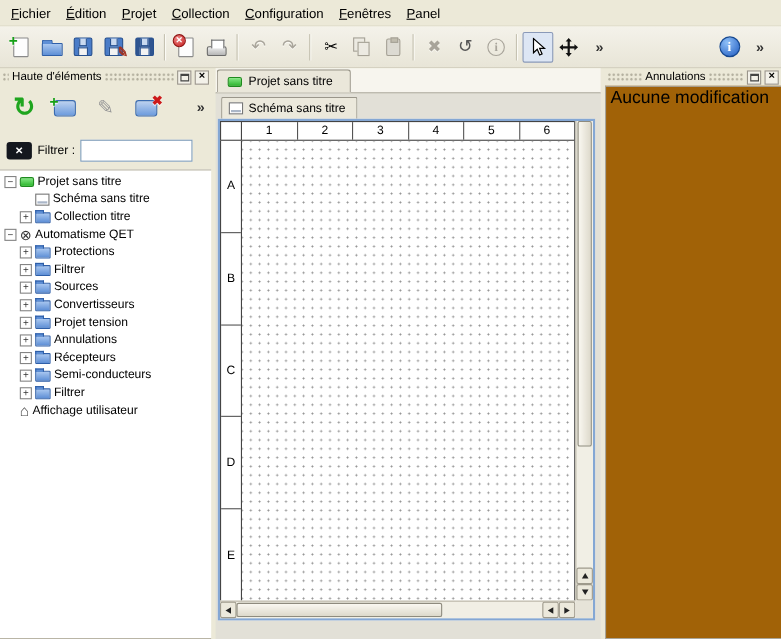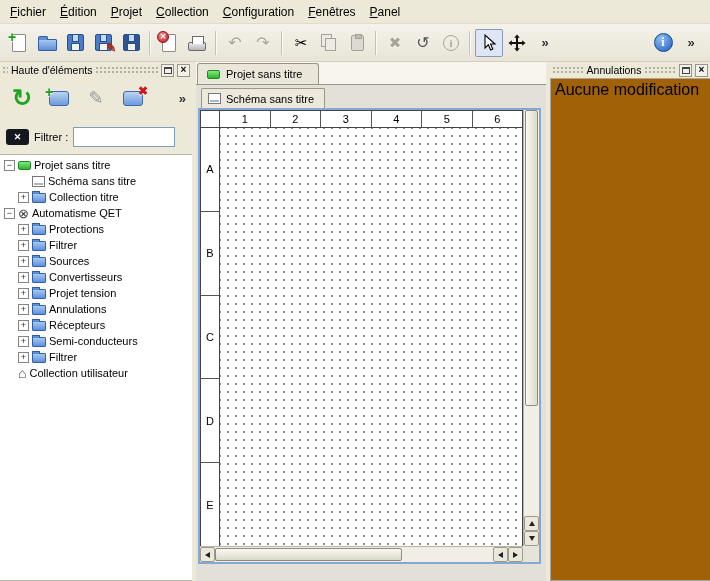--- a/index.html
+++ b/index.html
@@ -320,21 +320,21 @@
           <span class="tlabel">Semi-conducteurs</span>
         </div>
         <div class="trow lvl1">
           <span class="texp">+</span>
           <span class="ic-folder-s"></span>
           <span class="tlabel">Filtrer</span>
         </div>
         <div class="trow lvl0">
           <span class="texp none"></span>
           <span class="home-g">⌂</span>
-          <span class="tlabel">Collection utilisateur</span>
+          <span class="tlabel">Affichage utilisateur</span>
         </div>
       </div>
     </div>
 
     <div class="vsplit"></div>
 
     <div class="center">
       <div class="mdi-tabbar">
         <div class="mdi-tab">
           <span class="ic-project"></span>

